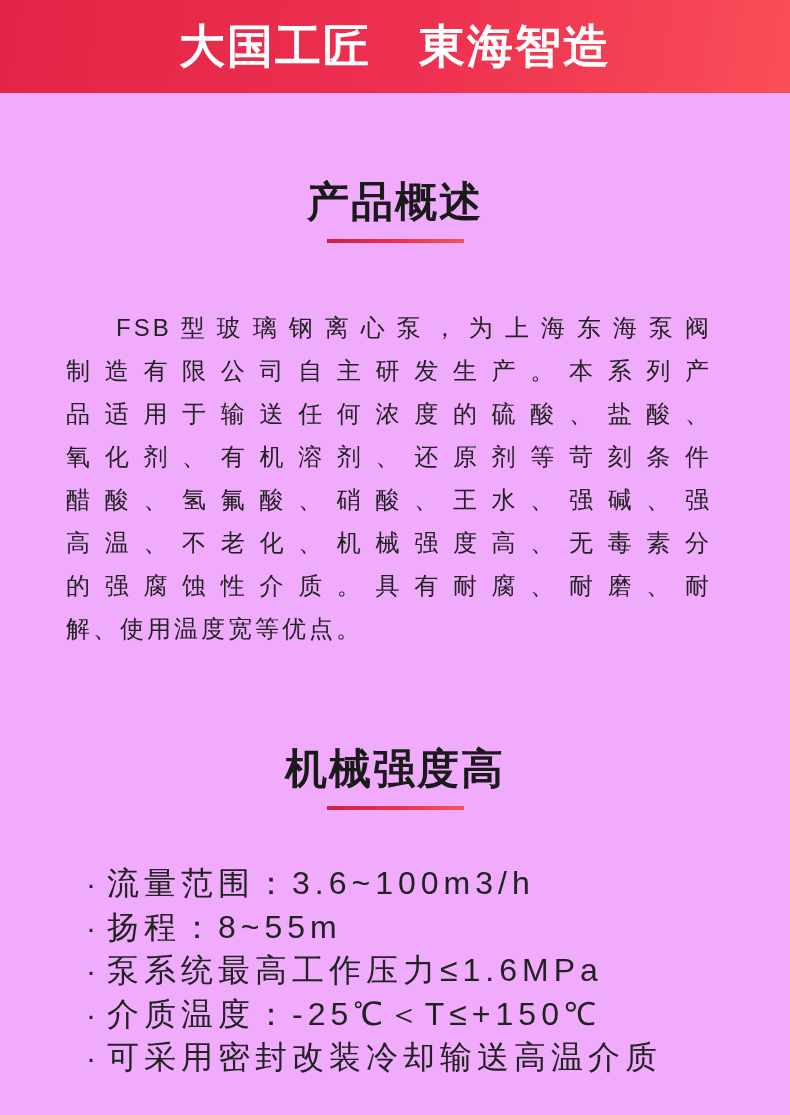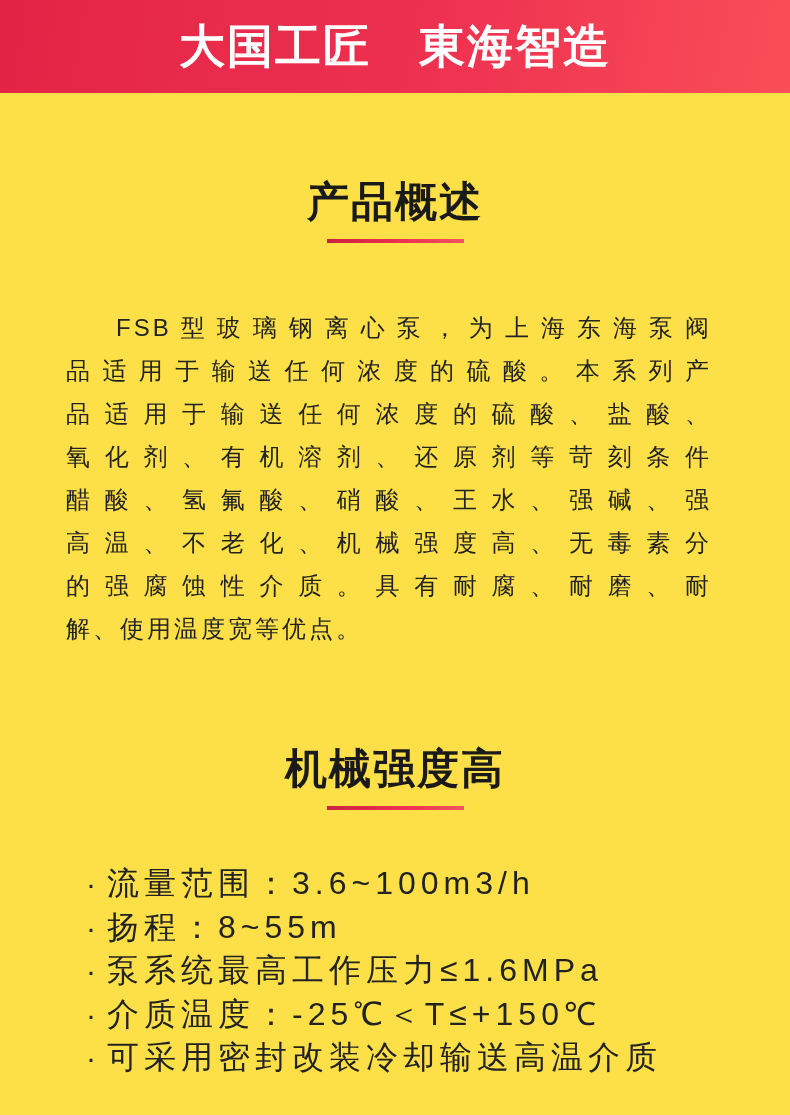--- a/index.html
+++ b/index.html
@@ -5,21 +5,21 @@
   html, body {
     margin: 0;
     padding: 0;
     background: #ffffff;
     font-family: "Liberation Sans", sans-serif;
   }
   .page {
     position: relative;
     width: 790px;
     height: 1115px;
-    background: #fde047;
+    background: #f0abfc;
     overflow: hidden;
   }
 
   
   .banner {
     height: 93px;
     width: 100%;
     background: linear-gradient(100deg, #e32446 0%, #ee3150 55%, #f94e58 100%);
     display: flex;
     align-items: center;
@@ -96,21 +96,21 @@
 
   <div class="banner">
     <div class="banner-title">大国工匠　東海智造</div>
   </div>
 
   <div class="section-title title-overview">产品概述</div>
   <div class="title-underline"></div>
 
   <div class="paragraph">
     <div class="par-line first">FSB型玻璃钢离心泵，为上海东海泵阀</div>
-    <div class="par-line">品适用于输送任何浓度的硫酸。本系列产</div>
+    <div class="par-line">制造有限公司自主研发生产。本系列产</div>
     <div class="par-line">品适用于输送任何浓度的硫酸、盐酸、</div>
     <div class="par-line">氧化剂、有机溶剂、还原剂等苛刻条件</div>
     <div class="par-line">醋酸、氢氟酸、硝酸、王水、强碱、强</div>
     <div class="par-line">高温、不老化、机械强度高、无毒素分</div>
     <div class="par-line">的强腐蚀性介质。具有耐腐、耐磨、耐</div>
     <div class="par-line last">解、使用温度宽等优点。</div>
   </div>
 
   <div class="section-title title-conditions">机械强度高</div>
   <div class="title-underline"></div>

